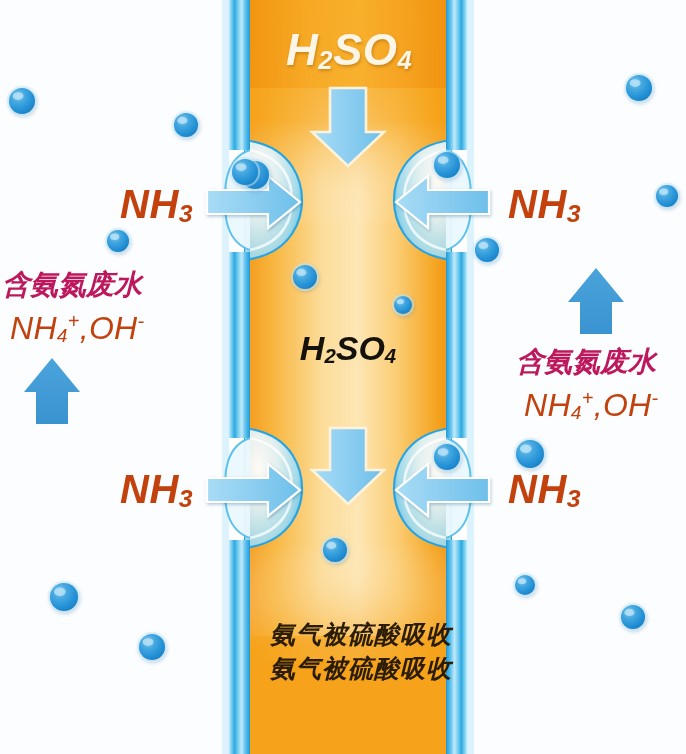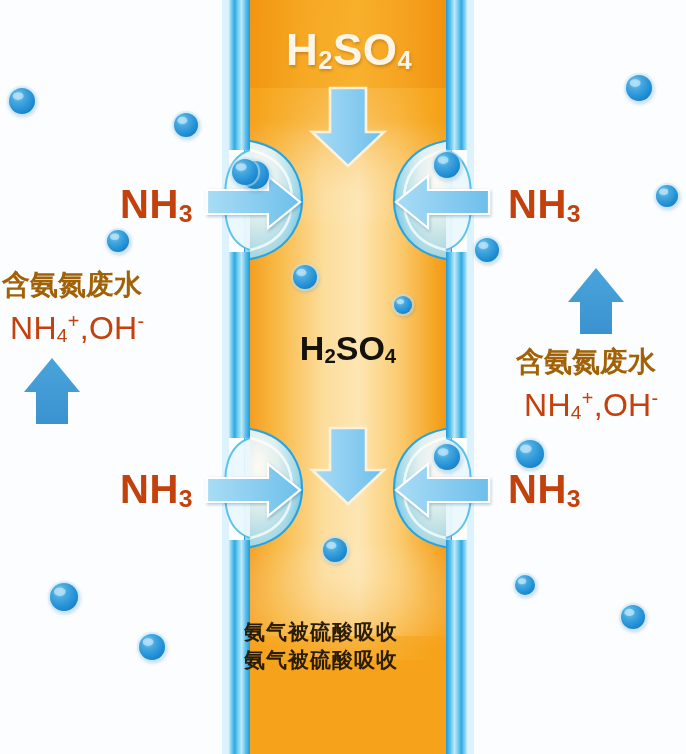--- a/index.html
+++ b/index.html
@@ -22,20 +22,21 @@
     left: 0; top: 0;
     width: 686px;
     height: 754px;
   }
   
   .lbl {
     position: absolute;
     white-space: nowrap;
     line-height: 1.08;
     user-select: none;
+    font-style: italic;
   }
   .nh3 {
     font-size: 40px;
     font-weight: bold;
     color: #c2410c;
     letter-spacing: 0.5px;
     text-shadow: 0 1px 0 rgba(255,255,255,0.85);
   }
   .nh3 sub {
     font-size: 0.62em;
@@ -66,21 +67,21 @@
   }
   .center-formula sub {
     font-size: 0.60em;
     vertical-align: baseline;
     position: relative;
     top: 0.15em;
   }
   .waste-cn {
     font-size: 28px;
     font-weight: bold;
-    color: #a16207;
+    color: #be185d;
     line-height: 1.18;
   }
   .waste-ion {
     font-size: 32px;
     color: #c2410c;
     font-weight: normal;
     line-height: 1.15;
     letter-spacing: 0.3px;
   }
   .waste-ion sub {
@@ -89,24 +90,24 @@
     position: relative;
     top: 0.16em;
   }
   .waste-ion sup {
     font-size: 0.62em;
     vertical-align: baseline;
     position: relative;
     top: -0.55em;
   }
   .caption-cn {
-    font-size: 21px;
+    font-size: 25px;
     font-weight: bold;
     color: #2b1d05;
-    text-align: left;
+    text-align: right;
     line-height: 1.35;
     letter-spacing: 1px;
   }
 </style>
 </head>
 <body>
 
 <div id="diagram">
 
   <svg class="stage-svg" viewBox="0 0 686 754">

